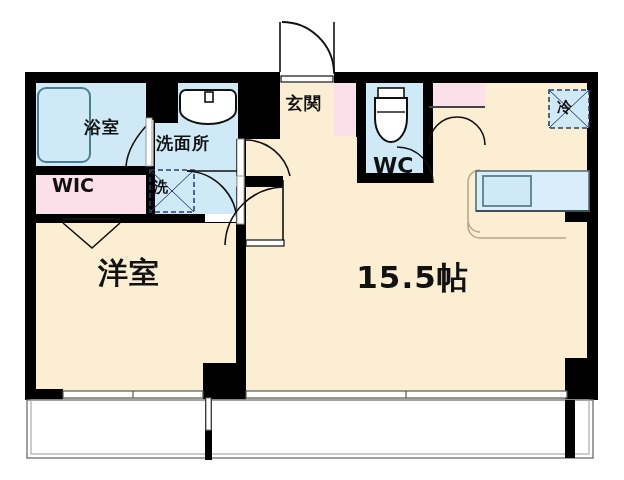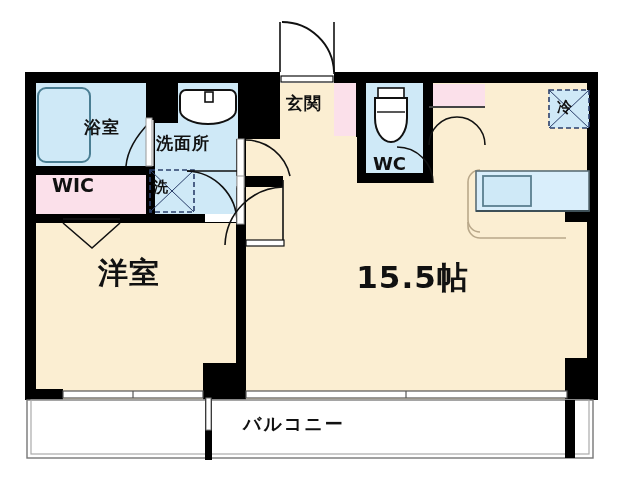--- a/index.html
+++ b/index.html
@@ -12,21 +12,21 @@
   .lbl .l2{display:block;}
   #room-yoshitsu{left:64px;top:258px;width:130px;font-size:30px;}
   #room-yoshitsu .l2{font-size:30px;margin-top:4px;}
   #room-ldk{left:335px;top:258px;width:155px;font-size:31px;}
   #room-ldk .l2{font-size:31px;margin-top:4px;}
   #lbl-bath{left:84px;top:119px;font-size:17px;}
   #lbl-wic{left:52px;top:176px;font-size:19px;letter-spacing:0;}
   #lbl-senmen{left:156px;top:136px;font-size:17px;font-family:Liberation Mono, monospace;}
   #lbl-sen{left:153px;top:180px;font-size:15px;}
   #lbl-genkan{left:286px;top:95px;font-size:17px;}
-  #lbl-wc{left:373px;top:155px;font-size:18px;letter-spacing:0;}
+  #lbl-wc{left:373px;top:155px;font-size:22px;letter-spacing:0;}
   #lbl-rei{left:557px;top:100px;font-size:15px;}
   #lbl-balcony{left:243px;top:415px;font-size:18px;letter-spacing:2px;}
 </style>
 </head>
 <body>
 
 <div id="stage">
 
   <svg width="624" height="480" viewBox="0 0 624 480">
 
@@ -179,15 +179,14 @@
     <span class="l2">15.5帖</span>
   </div>
 
   <div class="lbl jp" id="lbl-bath">浴室</div>
   <div class="lbl jp" id="lbl-wic">WIC</div>
   <div class="lbl jp" id="lbl-senmen">洗面所</div>
   <div class="lbl jp" id="lbl-sen">洗</div>
   <div class="lbl jp" id="lbl-genkan">玄関</div>
   <div class="lbl jp" id="lbl-wc">WC</div>
   <div class="lbl jp" id="lbl-rei">冷</div>
-  <div class="lbl jp" id="lbl-balcony">バルコニー</div>
 
 </div>
 
 </body></html>

